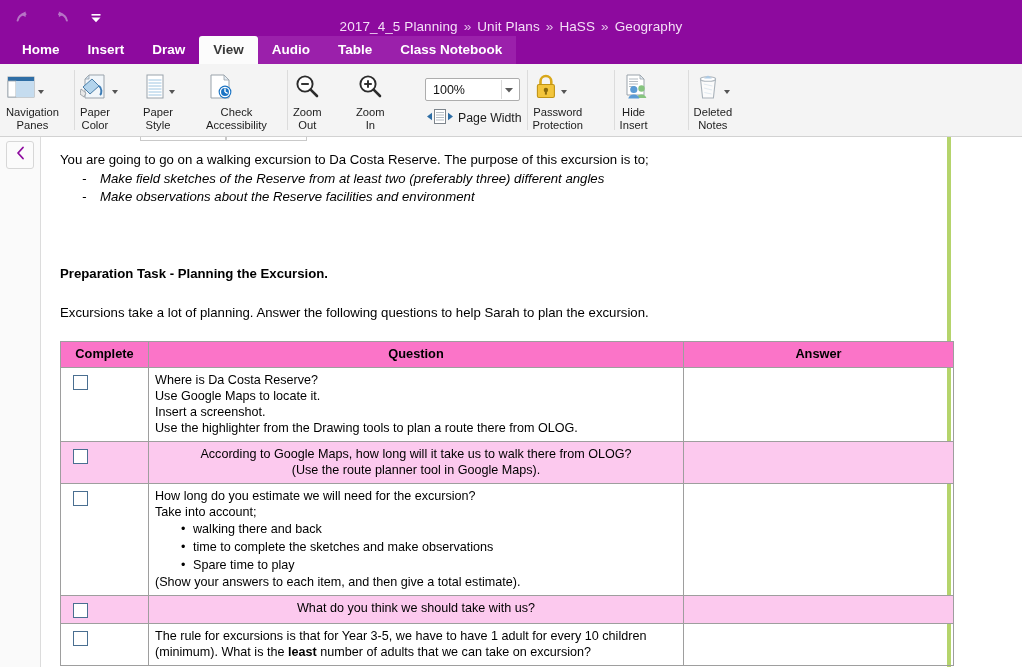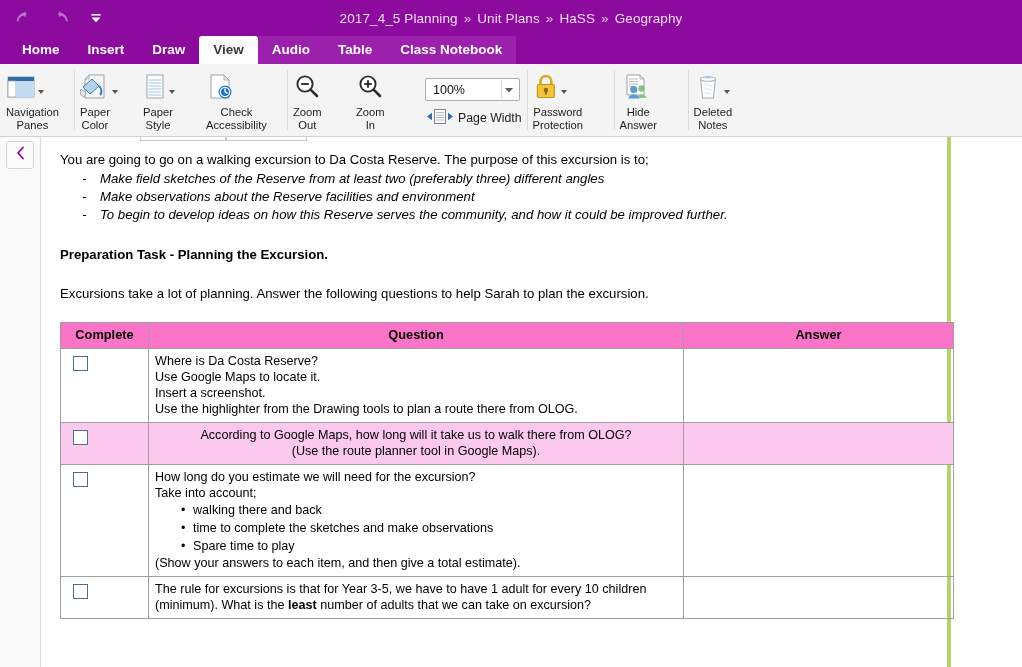--- a/index.html
+++ b/index.html
@@ -17,21 +17,21 @@
     position: relative;
     height: 36px;
     background: #8e089e;
     background: #8d0a9e;
     display: flex; align-items: center;
   }
   .qat { display: flex; align-items: center; gap: 16px; padding-left: 14px; }
   .qat-btn { width: 20px; height: 20px; display: flex; align-items: center; justify-content: center; }
   .qat-btn svg { display: block; }
   .breadcrumb {
-    position: absolute; left: 0; right: 0; top: 0; height: 36px;
+    position: absolute; left: 0; right: 0; top: 8px; height: 36px;
     display: flex; align-items: center; justify-content: center;
     color: #f4dff7; font-size: 13.5px; letter-spacing: .1px;
     pointer-events: none;
   }
   .breadcrumb span { pointer-events: auto; }
   .bc-sep { margin: 0 6px; color: #e3c2ea; }
 
   
   .tabstrip {
     height: 28px;
@@ -122,21 +122,21 @@
   .cut-table div { height: 18px; border: 1px solid #c9c9c9; background:#fff; }
 
   .doc { position: absolute; left: 18px; top: 14px; width: 900px; }
 
   .para { font-size: 13.2px; color: #000; line-height: 17px; font-family: "Liberation Sans", sans-serif; }
   .bullets { margin: 2px 0 0 0; padding: 0; list-style: none; }
   .bullets li { font-size: 13.2px; line-height: 18px; color: #000; padding-left: 40px; position: relative; font-style: italic; }
   .bullets li:before { content: "-"; position: absolute; left: 22px; }
 
   .spacer { height: 22px; }
-  .bold { font-weight: bold; }
+  .bold { font-weight: bold; margin-top: 37px; }
 
   
   table.qtable {
     border-collapse: collapse;
     width: 893px;
     margin-top: 20px;
     table-layout: fixed;
   }
   table.qtable th, table.qtable td {
     border: 1px solid #9e9e9e;
@@ -372,21 +372,21 @@
             <line x1="9" y1="11" x2="18" y2="11"></line>
             <line x1="9" y1="13.5" x2="15" y2="13.5"></line>
           </g>
           <circle cx="21.5" cy="15.5" r="3.2" fill="#86c47f"></circle>
           <path d="M16.6 25 A5.2 5.2 0 0 1 26.4 25 Z" fill="#86c47f"></path>
           <circle cx="13.8" cy="16.5" r="3.6" fill="#5a9bd5"></circle>
           <path d="M8.2 25.6 A5.9 5.9 0 0 1 19.4 25.6 Z" fill="#5a9bd5"></path>
         </svg>
       </div>
       <div class="lbl">Hide
-Answer</div>
+Insert</div>
     </div>
 
     <div class="rsep"></div>
 
     <div class="rbtn">
       <div class="ico-row">
         <svg width="28" height="28" viewBox="0 0 28 28">
           <path d="M6.5 6 L21.5 6 L19.4 25 L8.6 25 Z" fill="#fbfbfb" stroke="#a9b2ba" stroke-width="1.1"></path>
           <ellipse cx="14" cy="6" rx="7.5" ry="2.3" fill="#ffffff" stroke="#a9b2ba" stroke-width="1.1"></ellipse>
           <path d="M10 5.5 L14 2.6 L18 5.5 Z" fill="#aecbe6"></path>
@@ -425,21 +425,20 @@
         <div style="width:81px"></div>
       </div>
 
       <div class="doc">
 
         <div class="para">You are going to go on a walking excursion to Da Costa Reserve.  The purpose of this excursion is to;</div>
 
         <ul class="bullets">
           <li>Make field sketches of the Reserve from at least two (preferably three) different angles</li>
           <li>Make observations about the Reserve facilities  and environment</li>
-          <li>To begin to develop ideas on how this Reserve serves the community, and how it could be improved further.</li>
         </ul>
 
         <div class="spacer"></div>
         <div class="para bold">Preparation Task - Planning the Excursion.</div>
         <div class="spacer"></div>
         <div class="para">Excursions take a lot of planning.  Answer the following questions to help Sarah to plan the excursion.</div>
 
         <table class="qtable">
           <thead>
             <tr>
@@ -484,20 +483,29 @@
                 <ul class="sub">
                   <li>walking there and back</li>
                   <li>time to complete the sketches and make observations</li>
                   <li>Spare time to play</li>
                 </ul>
                 <div class="qline">(Show your answers to each item, and then give a total estimate).</div>
               </td>
               <td class="c-answer"></td>
             </tr>
 
+            <tr class="tinted">
+              <td class="c-complete">
+                <span class="chk"></span>
+              </td>
+              <td class="c-question">
+                <div class="qline">What do you think we should take with us?</div>
+              </td>
+              <td class="c-answer"></td>
+            </tr>
 
             <tr>
               <td class="c-complete">
                 <span class="chk"></span>
               </td>
               <td class="c-question">
                 <div class="qline">The rule for excursions is that for Year 3-5, we have to have 1 adult for every 10 children</div>
                 <div class="qline"><span>(minimum).  What is the </span><span class="bold">least</span><span> number of adults that we can take on excursion?</span></div>
               </td>
               <td class="c-answer"></td>

